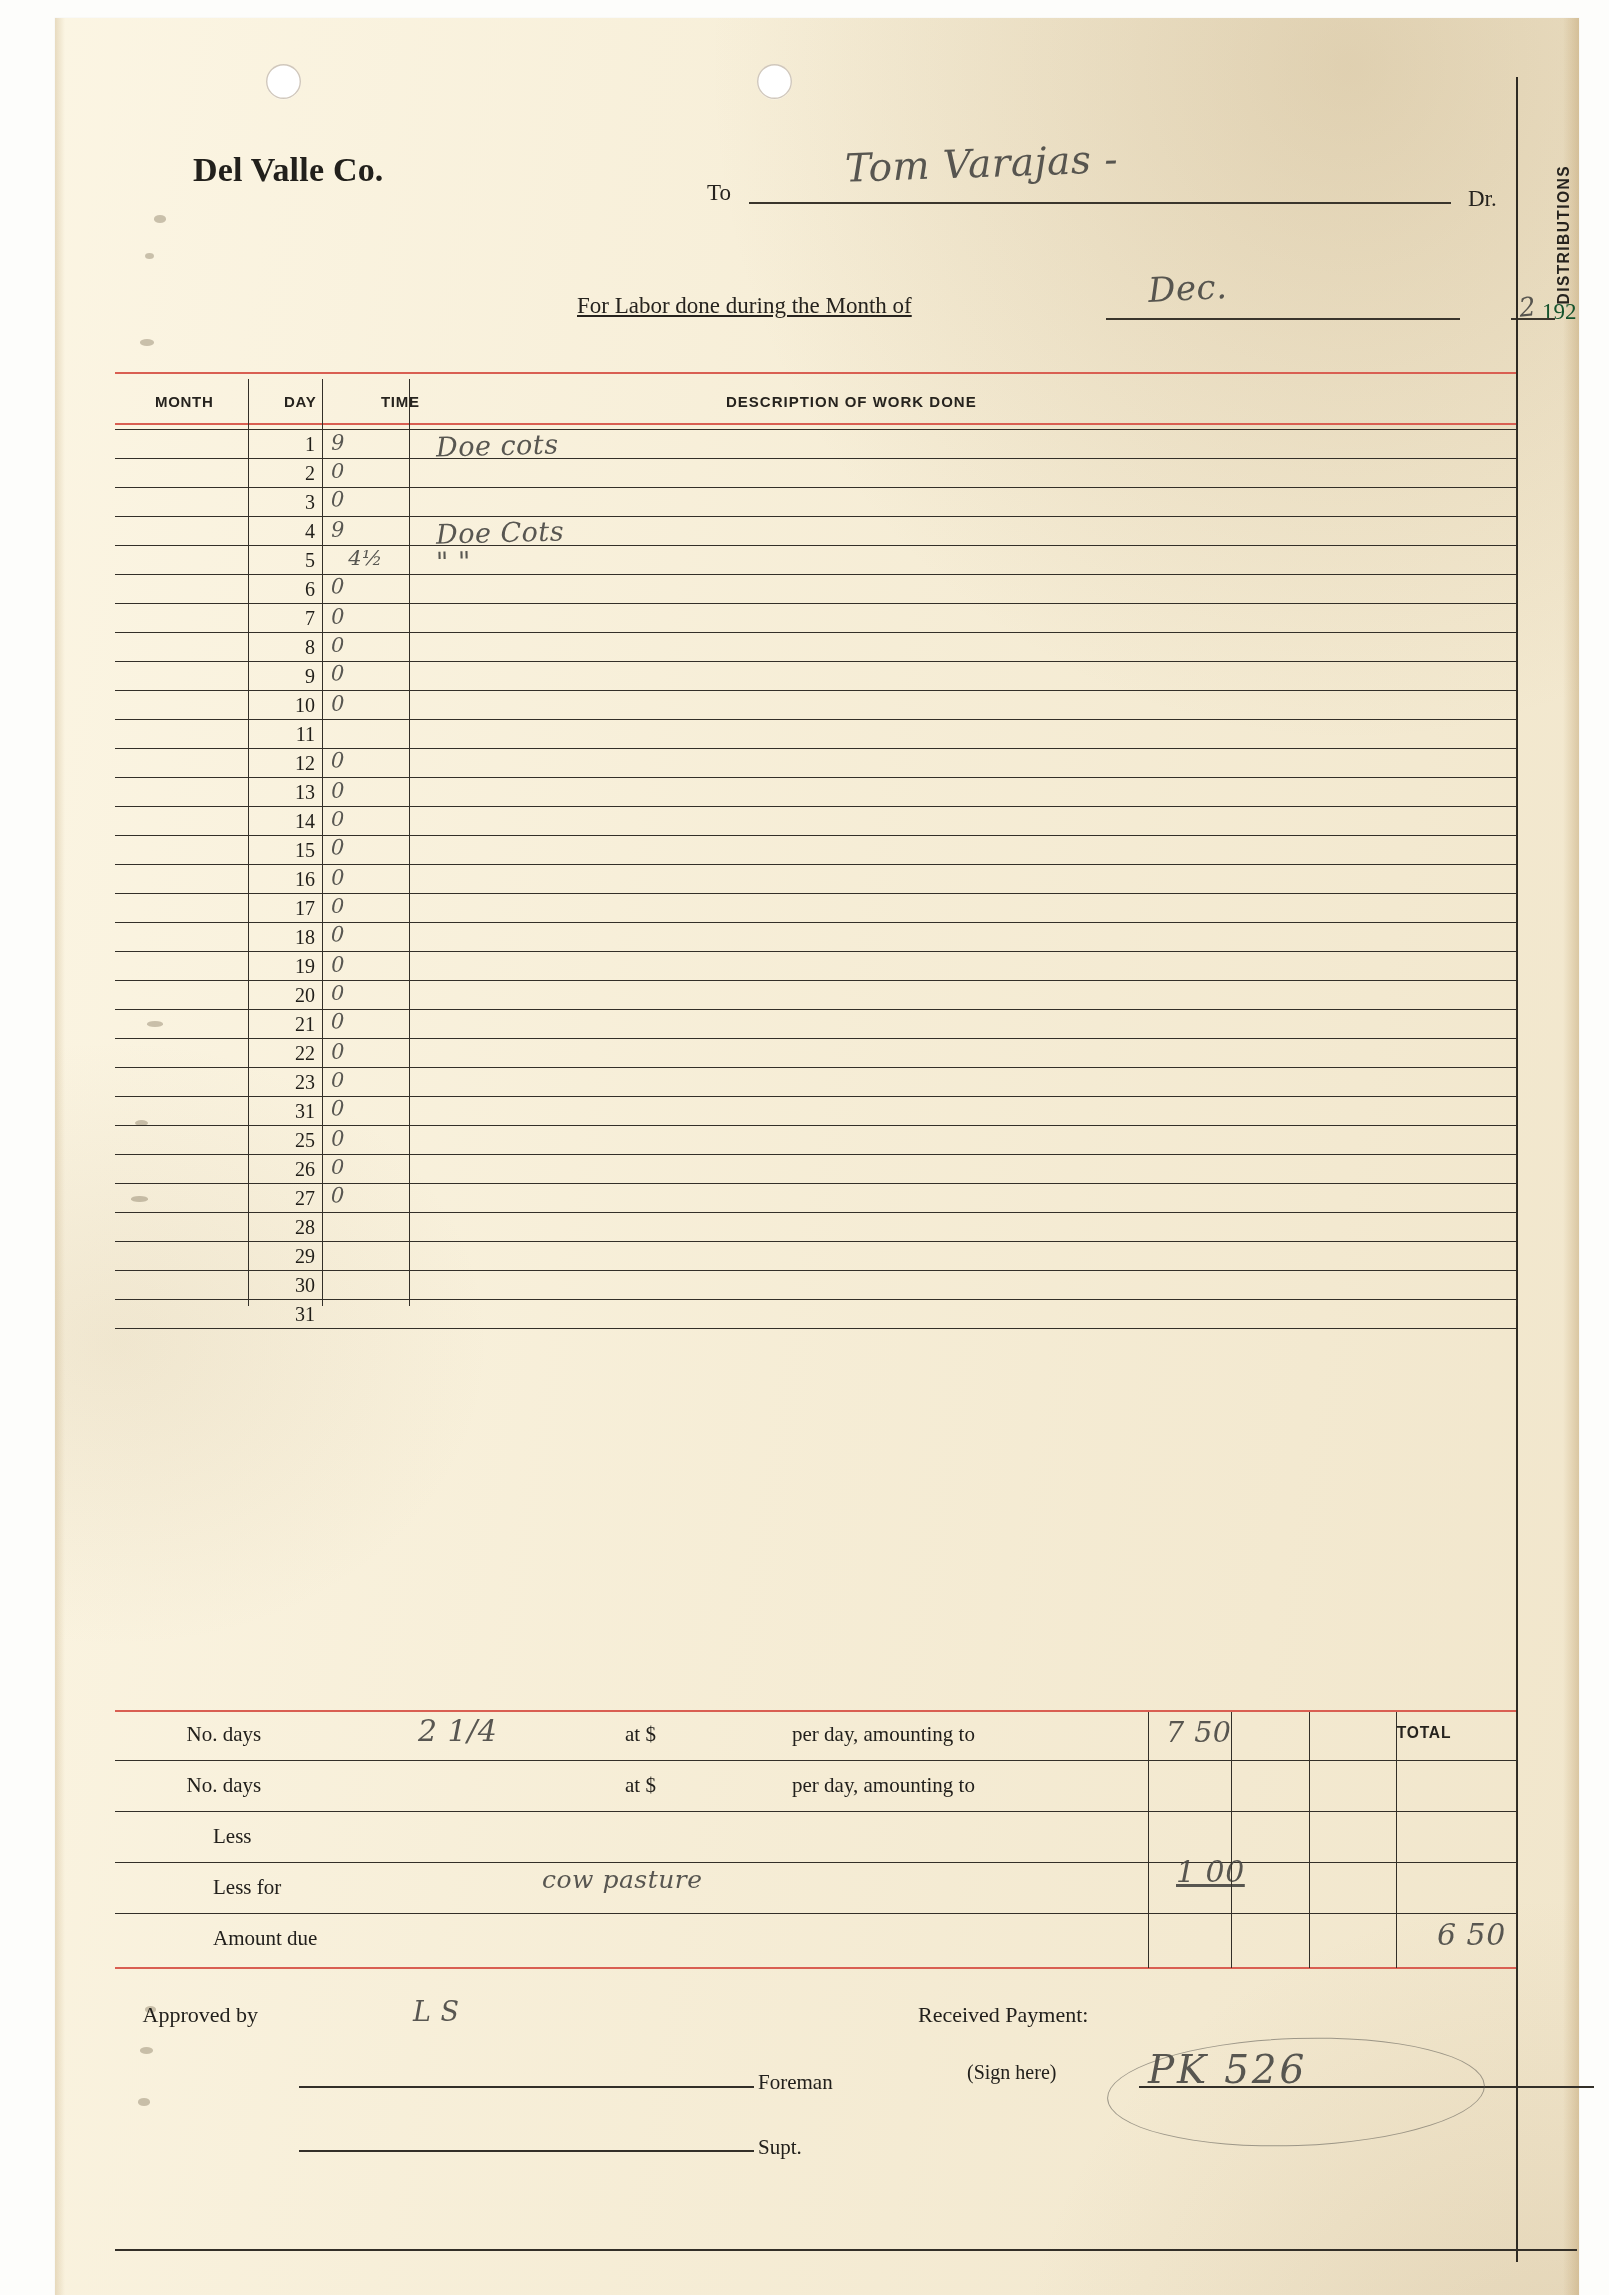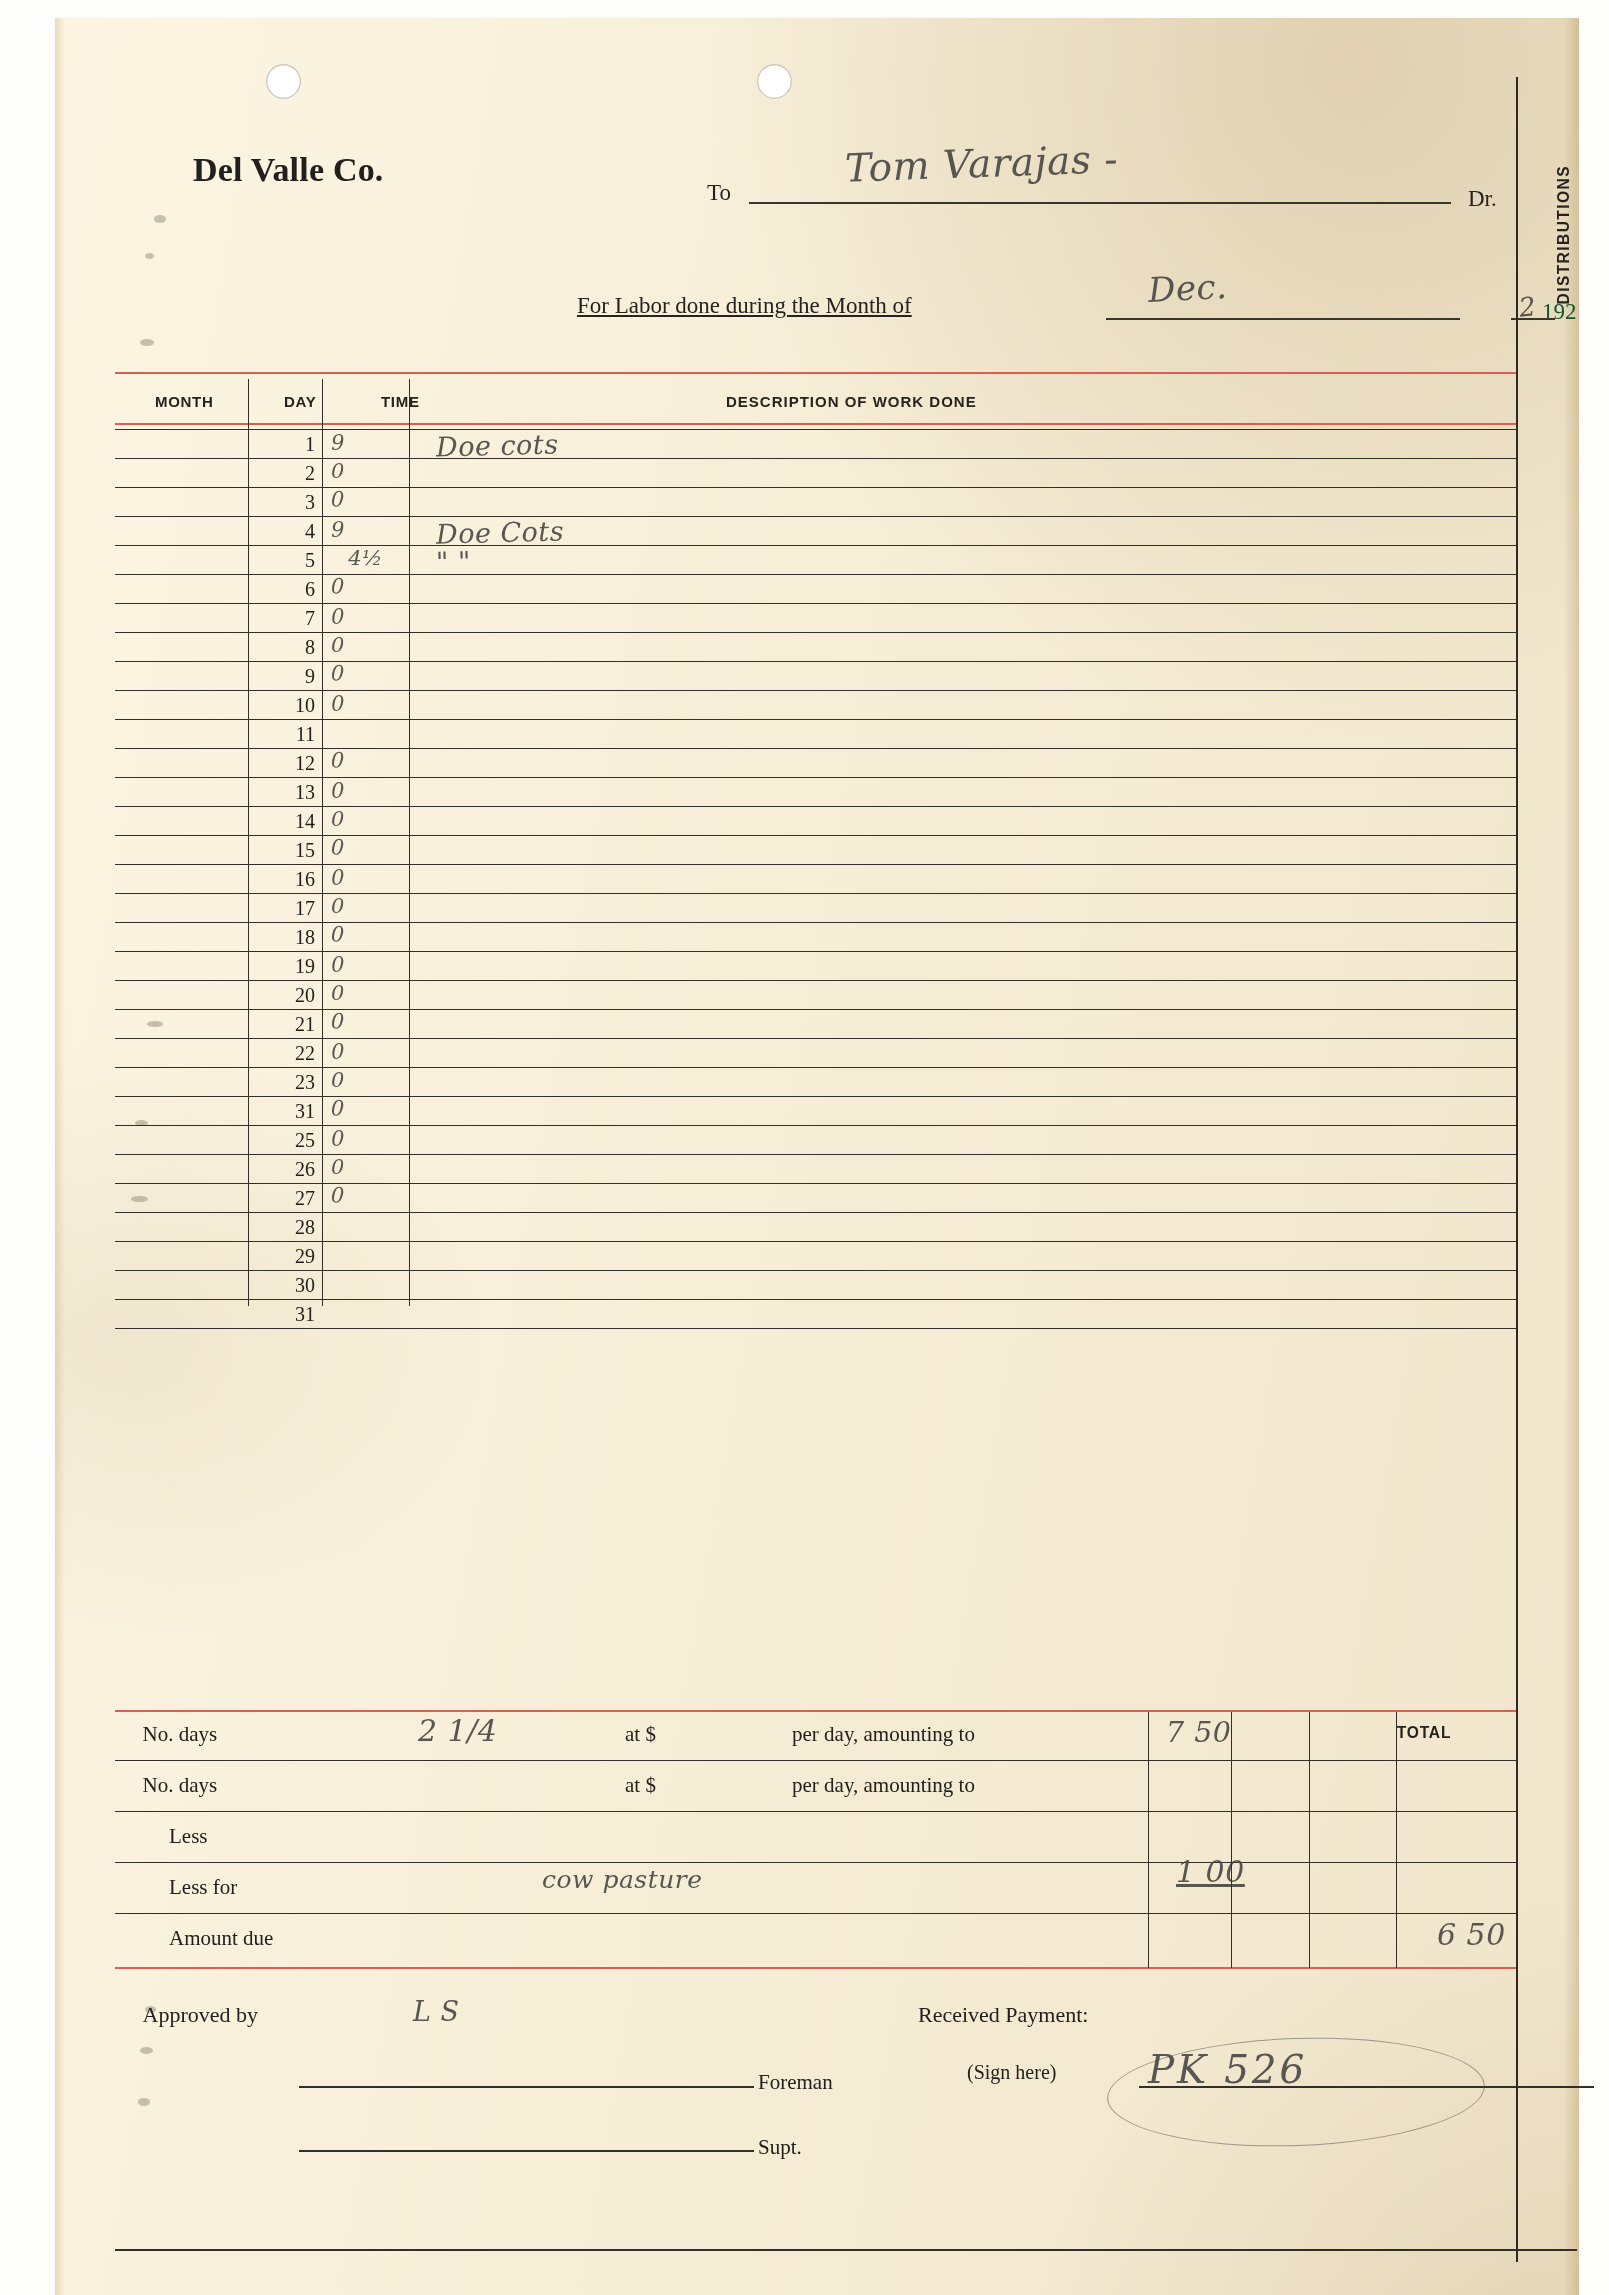--- a/index.html
+++ b/index.html
@@ -261,20 +261,21 @@
   .t-row {
     position: relative;
     height: 50px;
     border-bottom: 0.9px solid #332f28;
   }
   .t-label {
     position: absolute;
     top: 12px;
     font-size: 21px;
     color: #22201c;
+    margin-left: 44px;
   }
   .t-lab-a { left: 27.5px; }
   .t-lab-b { left: 54px; }
   .t-at {
     position: absolute;
     left: 510px; top: 12px;
     font-size: 21px;
     color: #22201c;
   }
   .t-per {

